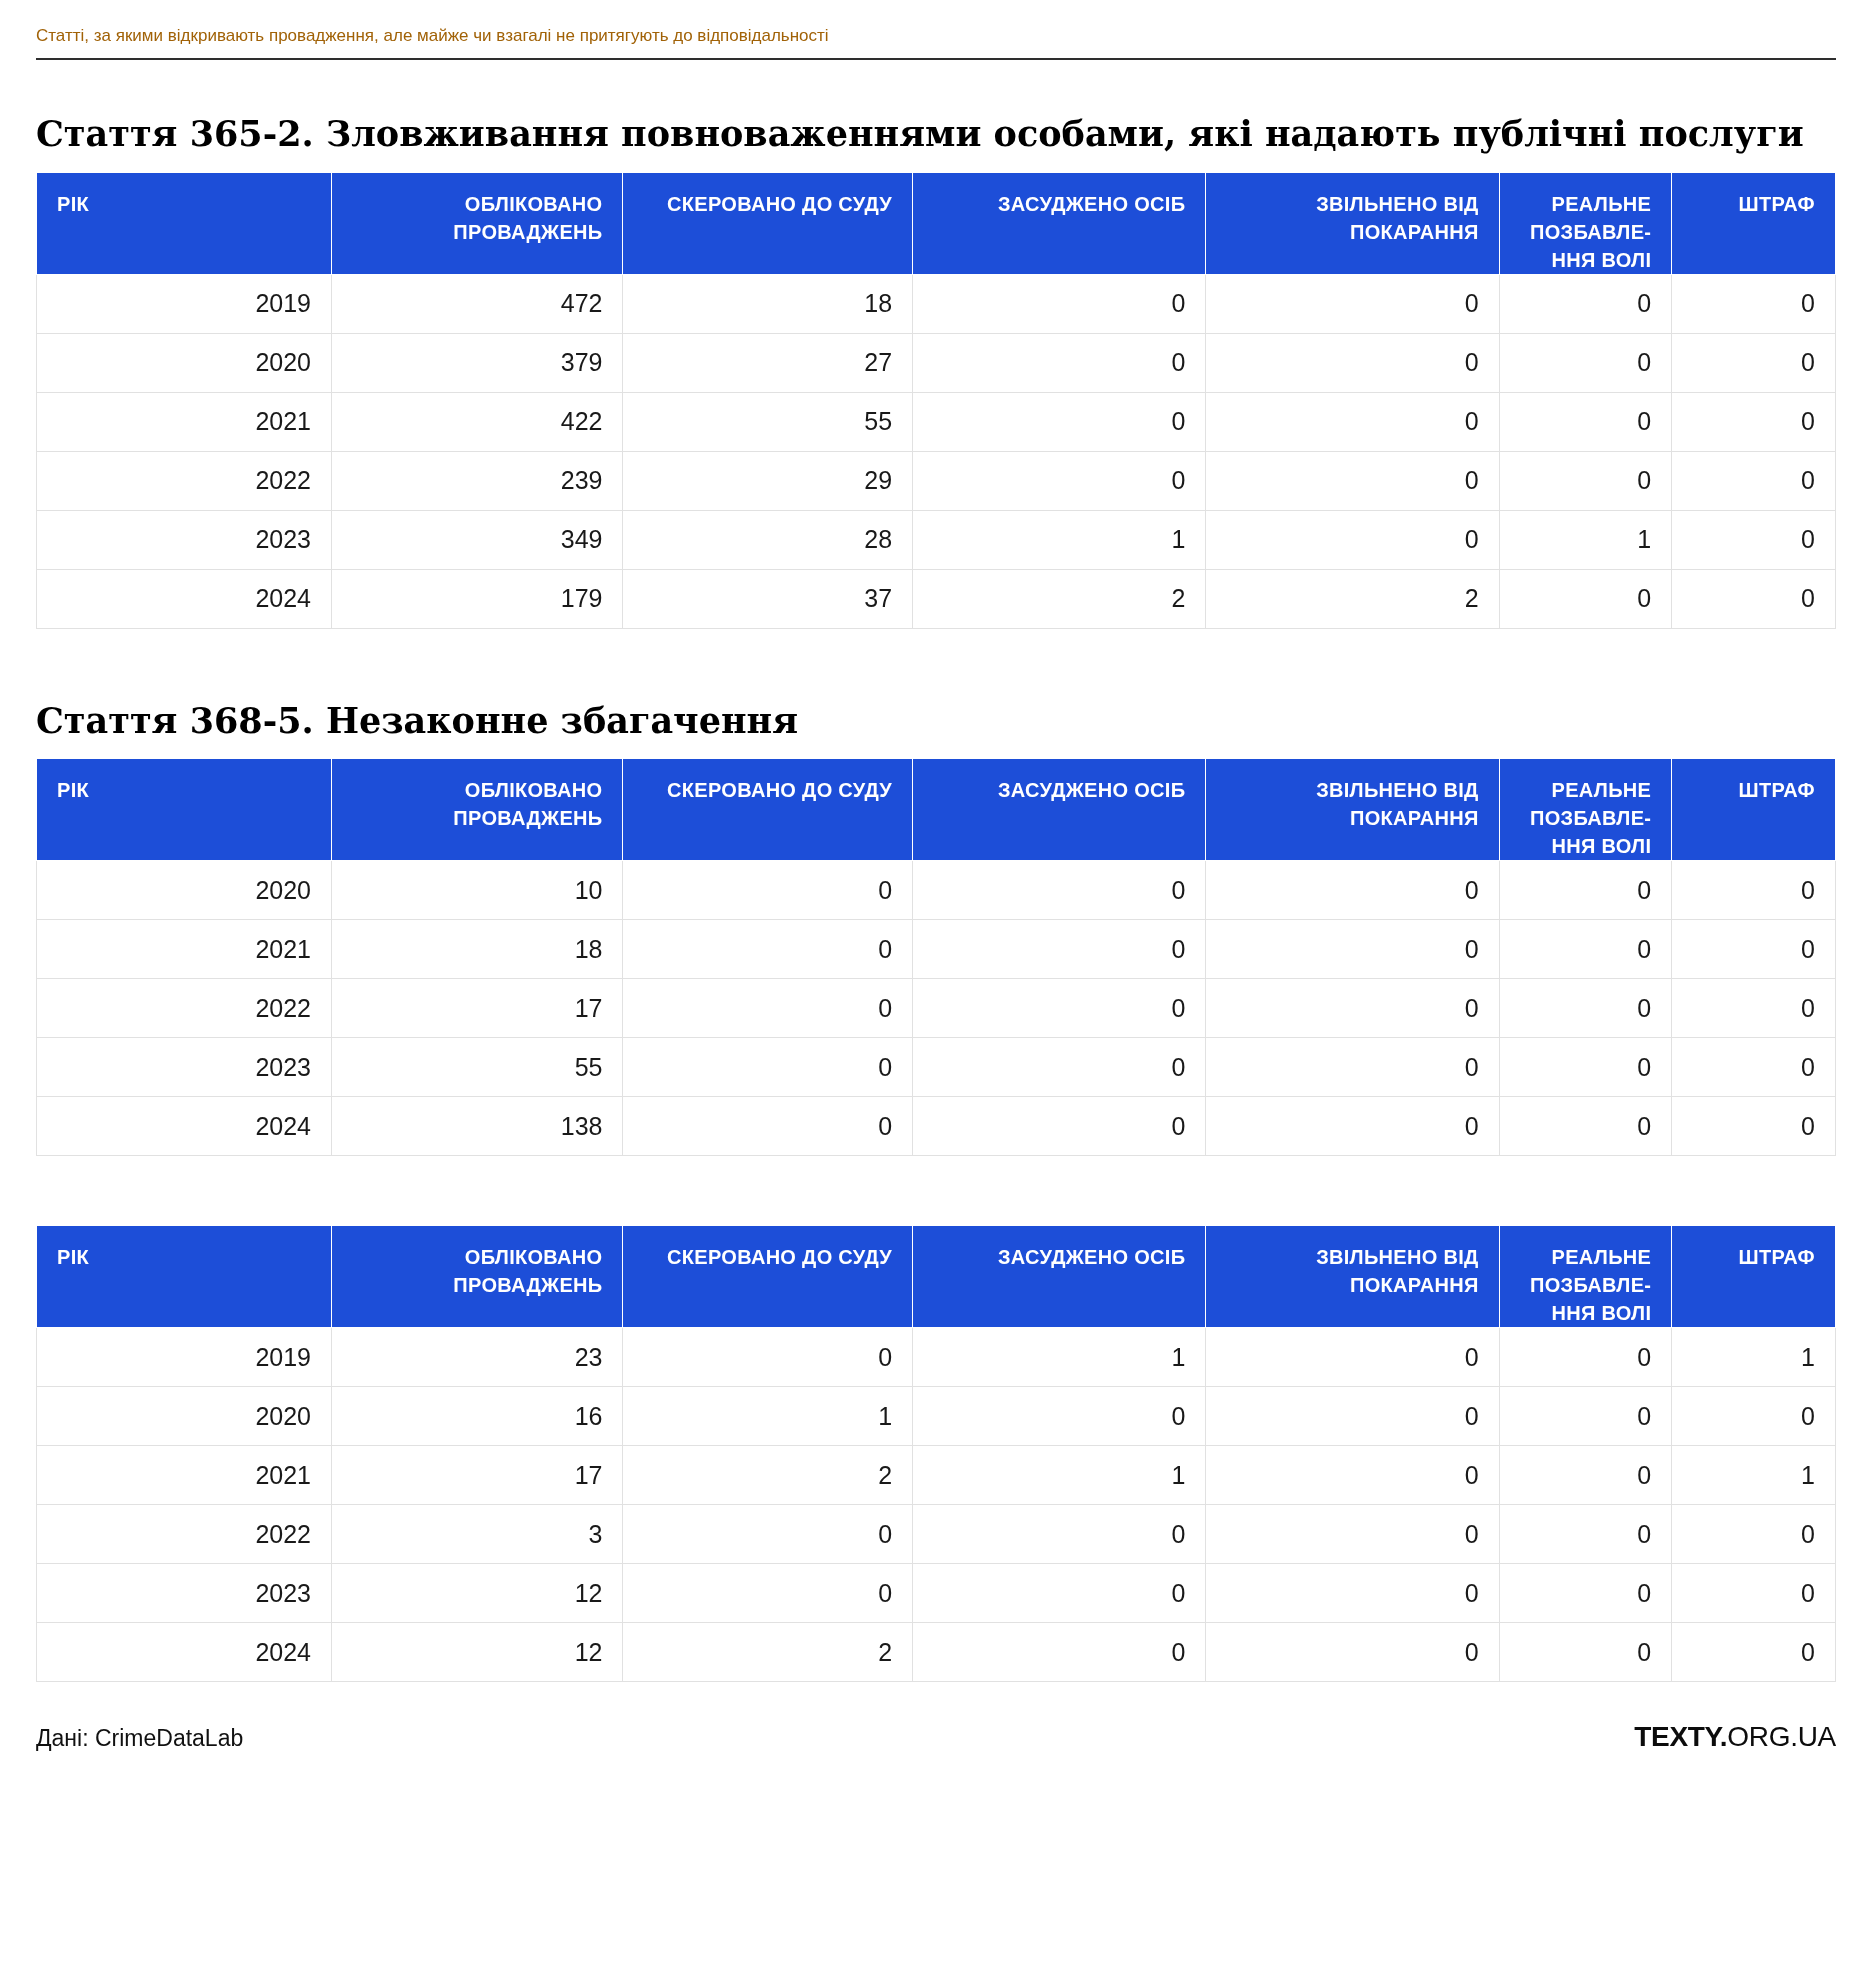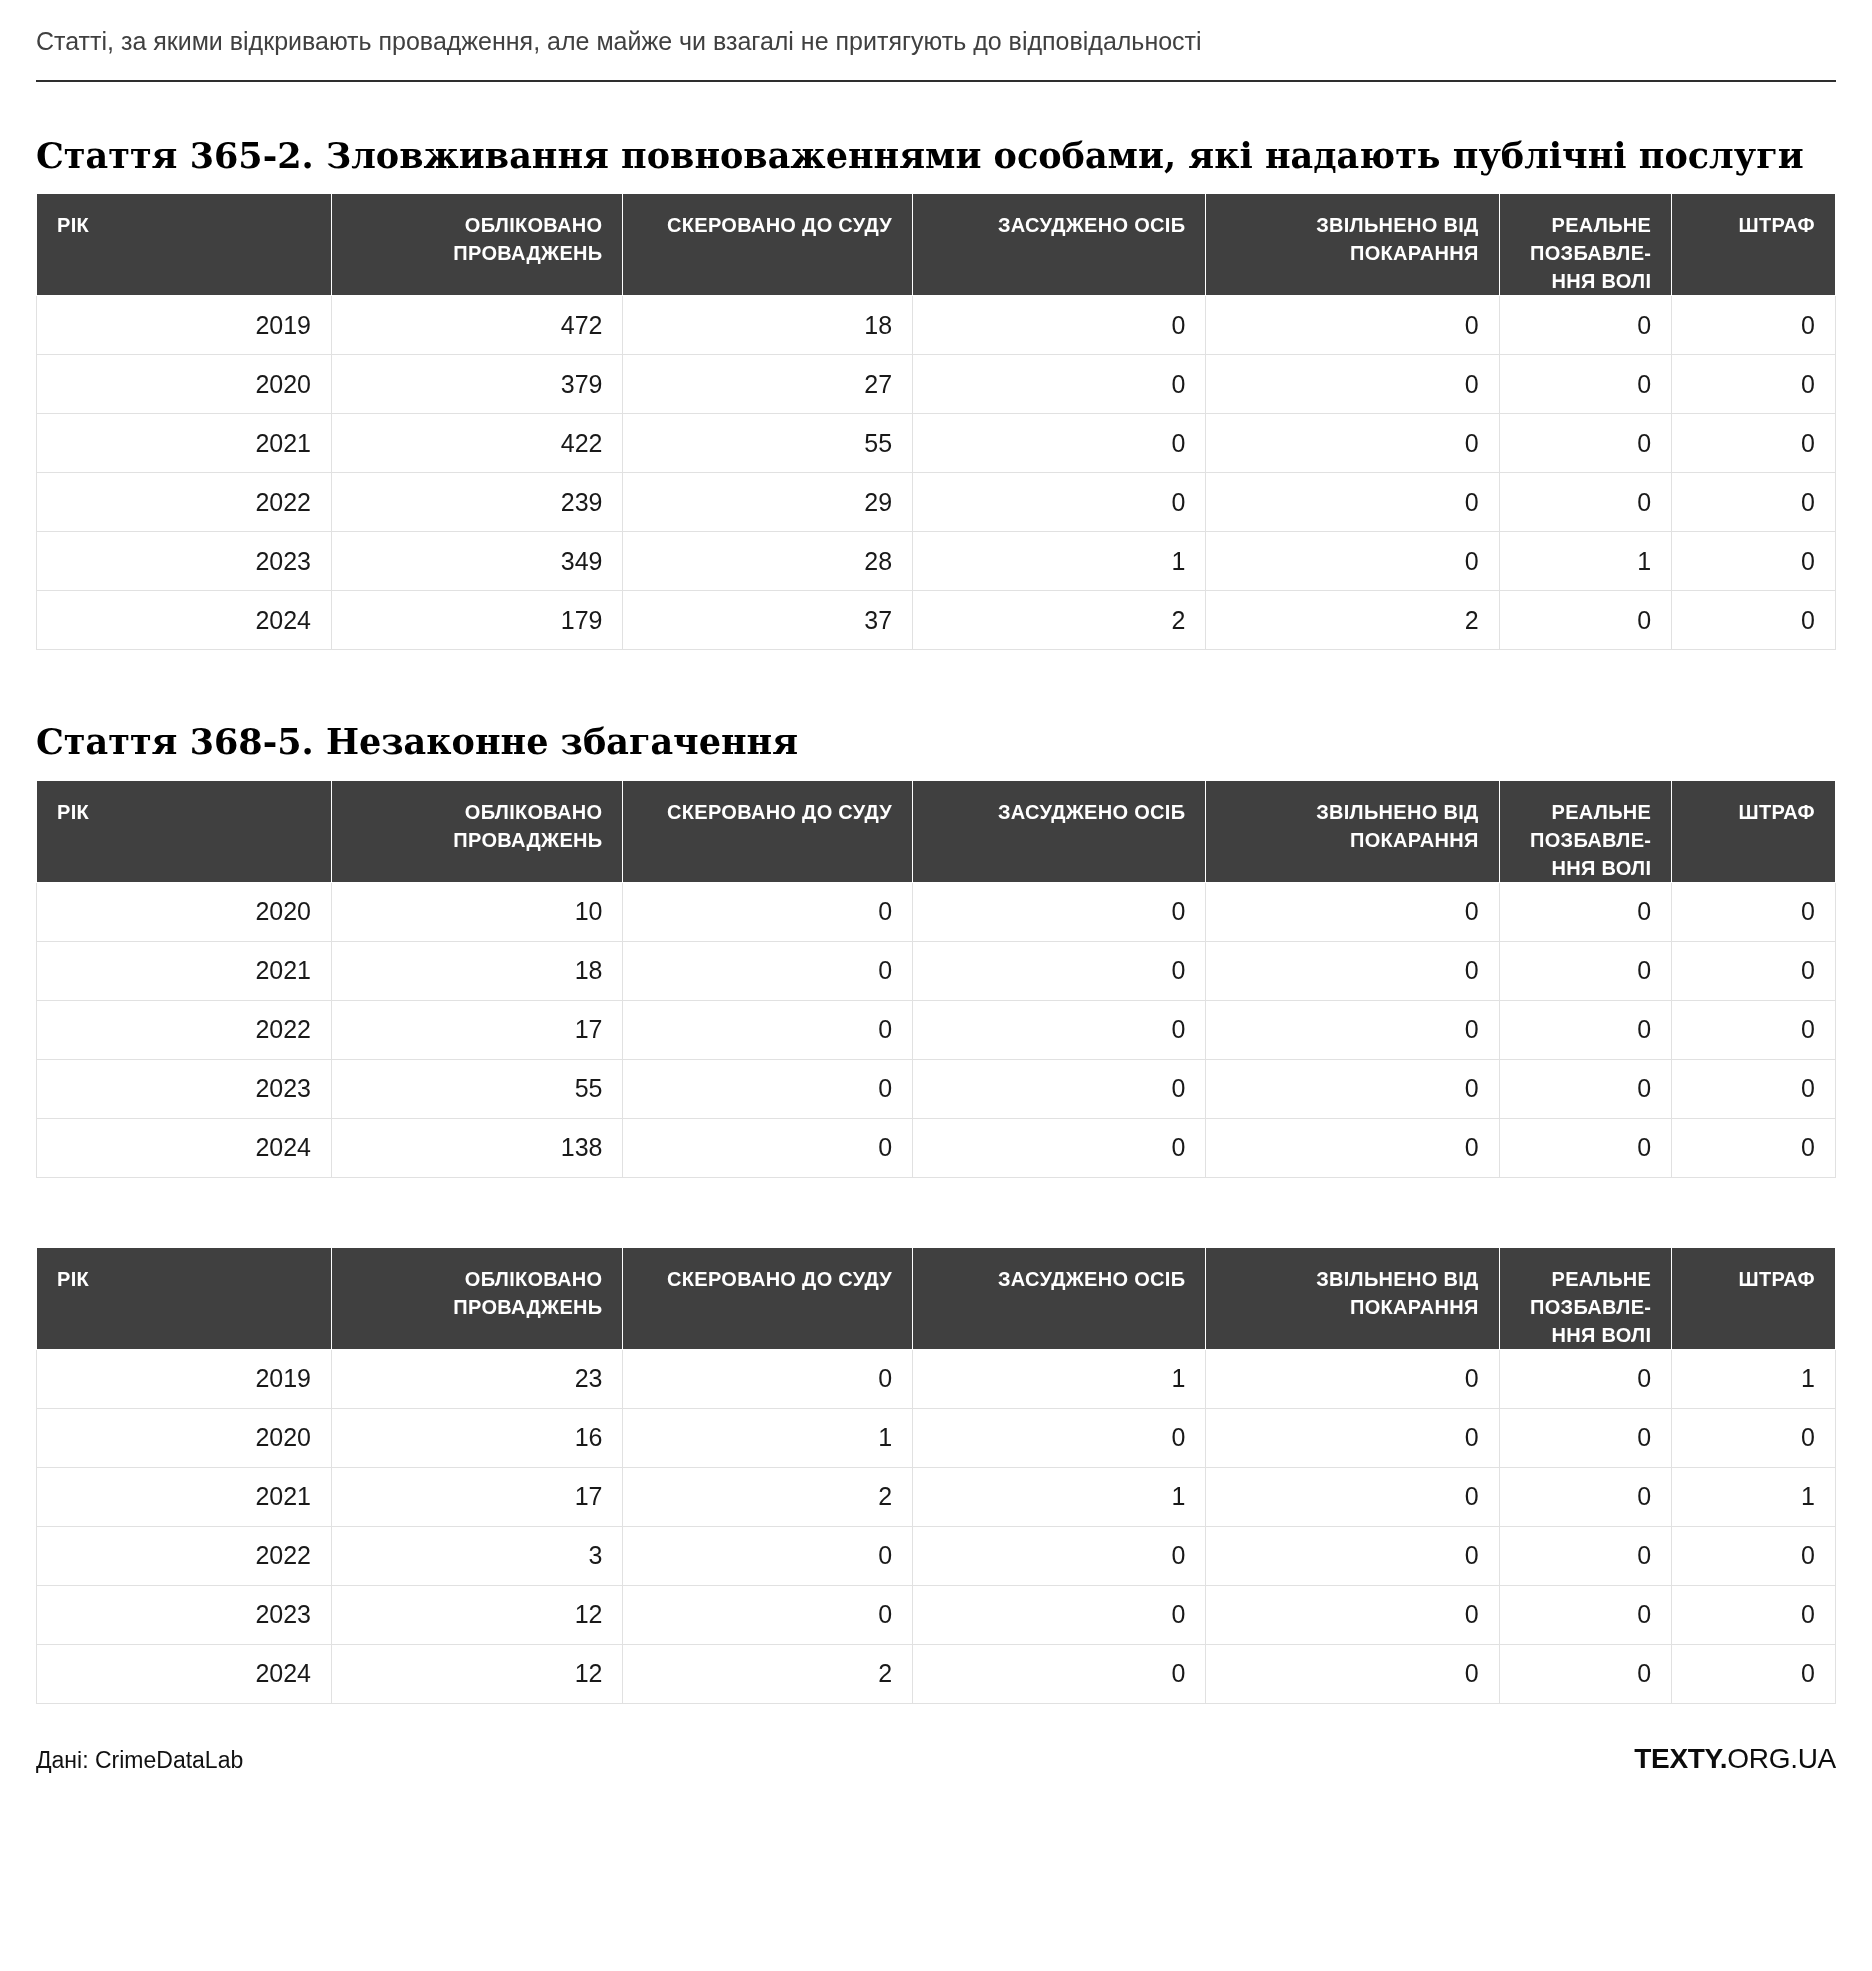--- a/index.html
+++ b/index.html
@@ -17,24 +17,24 @@
   
   h1[data-name="page-title"] {
     font-family: "DejaVu Serif", serif;
     font-weight: 700;
     font-size: 40px;
     line-height: 1.15;
     margin: 0 0 10px 0;
     color: #101010;
   }
   p[data-name="page-subtitle"] {
-    font-size: 25px;
+    font-size: 17px;
     line-height: 1.3;
-    margin: 0 0 22px 0;
-    color: #404040;
+    margin: 0 0 11px 0;
+    color: #a16207;
   }
   hr[data-name="header-divider"] {
     border: none;
     border-top: 2.5px solid #2e2e2e;
     margin: 0 0 51px 0;
   }
 
   
   h2[data-name="section-title"] {
     font-family: "DejaVu Serif", serif;
@@ -48,21 +48,21 @@
 
   table[data-table] {
     width: 100%;
     border-collapse: collapse;
     table-layout: fixed;
     margin: 0 0 69px 0;
   }
   section[data-name="section-article-210"] table[data-table] { margin-bottom: 0; }
 
   table[data-table] th {
-    background: #404040;
+    background: #1d4ed8;
     color: #ffffff;
     font-size: 20px;
     font-weight: 700;
     letter-spacing: 0.3px;
     line-height: 1.4;
     text-align: right;
     vertical-align: top;
     height: 101px;
     padding: 17px 20px 0 20px;
     border: 1.7px solid #ffffff;

